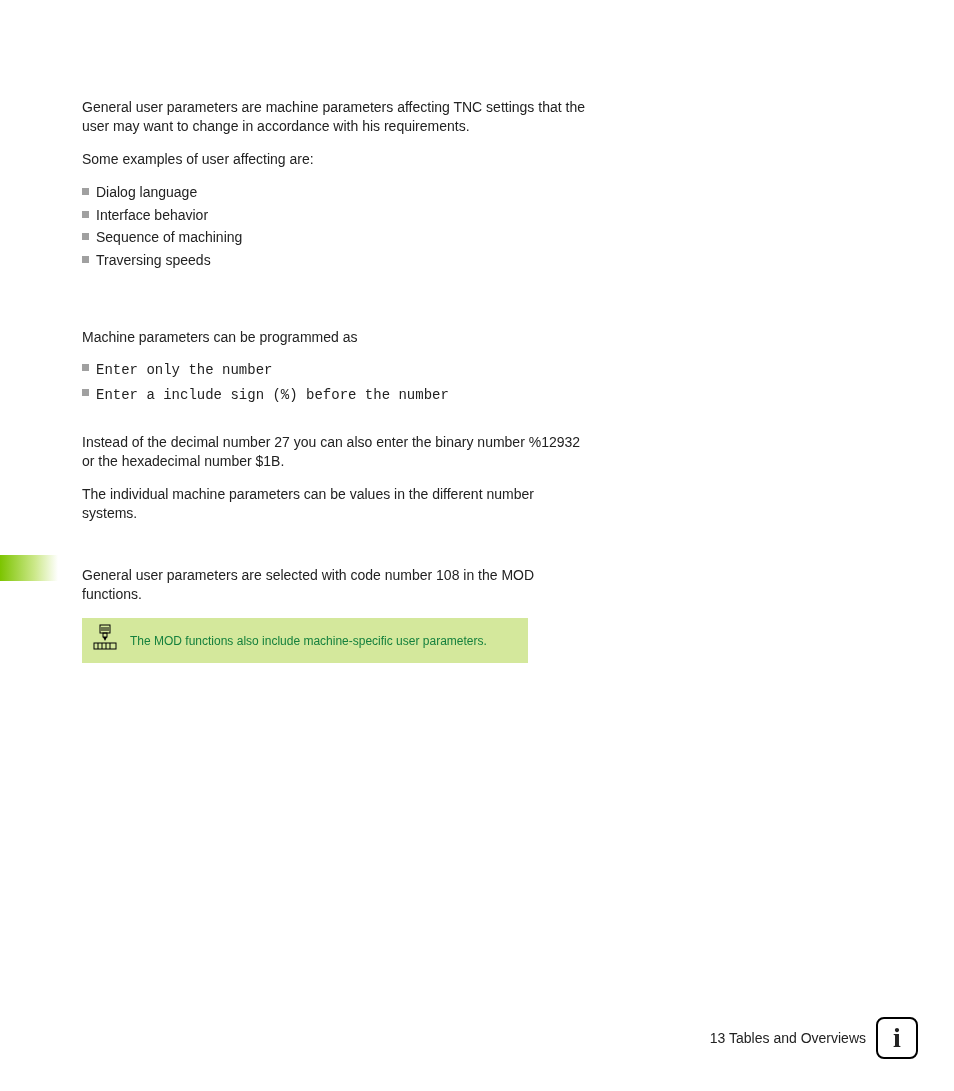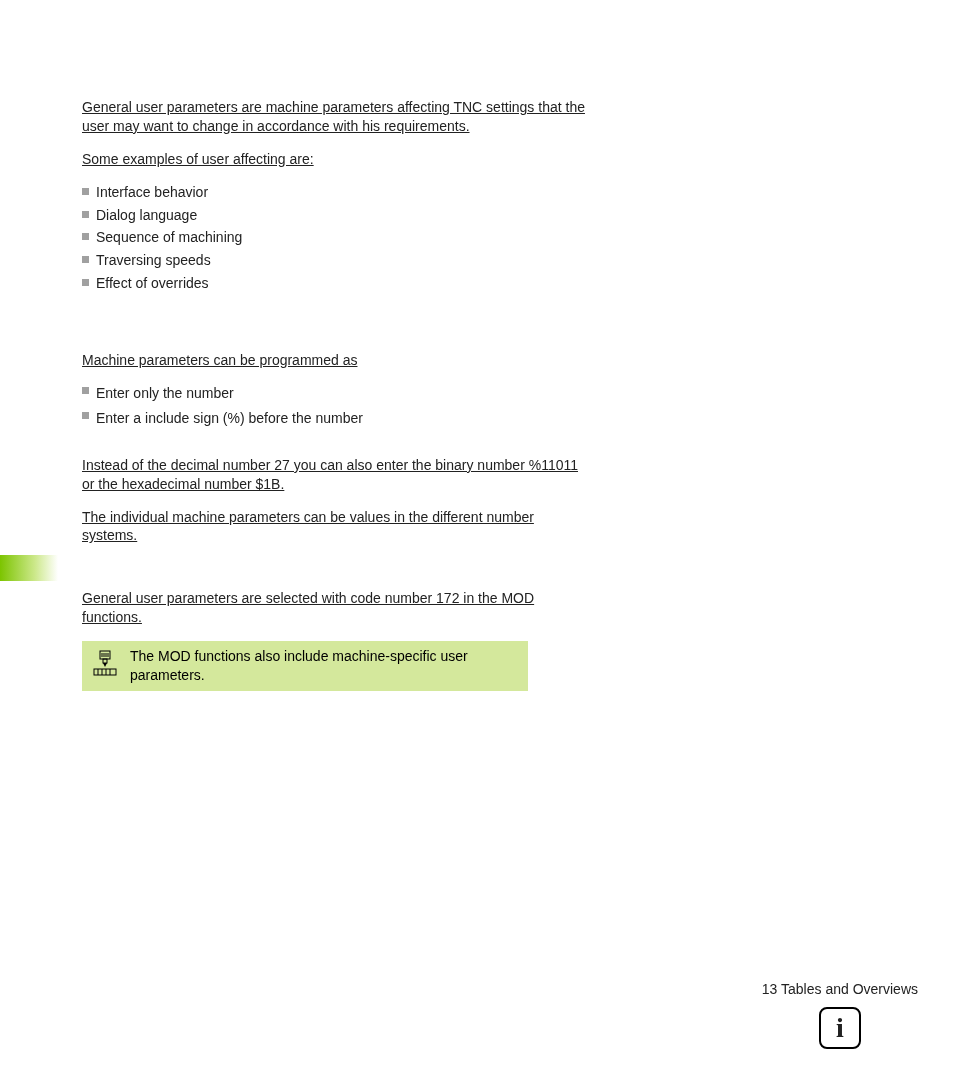--- a/index.html
+++ b/index.html
@@ -21,21 +21,20 @@
   }
   .content {
     position: absolute;
     left: 82px;
     top: 98px;
     width: 510px;
     line-height: 1.35;
   }
   .content p {
     margin: 0 0 14px 0;
-    text-decoration: underline;
   }
   ul.square {
     list-style: none;
     margin: 0 0 28px 0;
     padding: 0;
   }
   ul.square > li {
     position: relative;
     padding-left: 14px;
     margin: 4px 0;
@@ -51,20 +50,21 @@
   }
   ul.numbered {
     list-style: none;
     margin: 0 0 28px 0;
     padding: 0;
   }
   ul.numbered > li {
     position: relative;
     padding-left: 14px;
     margin: 6px 0;
+    font-family: Liberation Mono, monospace;
   }
   ul.numbered > li::before {
     content: '';
     position: absolute;
     left: 0;
     top: 3px;
     width: 7px;
     height: 7px;
     background: #a0a0a0;
   }
@@ -80,41 +80,40 @@
     padding: 6px 10px 6px 6px;
     margin-top: 10px;
     width: 430px;
   }
   .notebox .icon-cell {
     width: 34px;
     text-align: center;
     flex-shrink: 0;
   }
   .notebox .text {
-    font-size: 14px;
+    font-size: 12px;
     line-height: 1.35;
-    color: #000000;
+    color: #15803d;
     padding-left: 8px;
   }
   .green-tab {
     position: absolute;
     left: 0;
     top: 555px;
     width: 58px;
     height: 26px;
     background: linear-gradient(90deg, #7cc400 0%, #cce88a 60%, #ffffff 100%);
   }
   .footer {
     position: absolute;
     right: 36px;
-    bottom: 42px;
+    bottom: 32px;
     display: flex;
     align-items: center;
     gap: 10px;
-    flex-direction: column;
   }
   .footer-text {
     font-size: 14px;
     color: #222;
   }
   .info-badge {
     width: 38px;
     height: 38px;
     border: 2px solid #000;
     border-radius: 8px;
@@ -140,46 +139,45 @@
 
   <div class="green-tab"></div>
 
   <div class="content">
 
     <p>General user parameters are machine parameters affecting TNC settings that the user may want to change in accordance with his requirements.</p>
 
     <p>Some examples of user affecting are:</p>
 
     <ul class="square">
+      <li><span>Dialog language</span></li>
       <li><span>Interface behavior</span></li>
-      <li><span>Dialog language</span></li>
       <li><span>Sequence of machining</span></li>
       <li><span>Traversing speeds</span></li>
-      <li><span>Effect of overrides</span></li>
     </ul>
 
     <div style="height:30px"></div>
 
     <p>Machine parameters can be programmed as</p>
 
     <ul class="numbered">
       <li>
           <span class="sub">Enter only the number</span>
         </li>
       <li>
           <span class="sub">Enter a include sign (%) before the number</span>
         </li>
     </ul>
 
-    <p>Instead of the decimal number 27 you can also enter the binary number %11011 or the hexadecimal number $1B.</p>
+    <p>Instead of the decimal number 27 you can also enter the binary number %12932 or the hexadecimal number $1B.</p>
     <p>The individual machine parameters can be values in the different number systems.</p>
 
     <div style="height:30px"></div>
 
-    <p>General user parameters are selected with code number 172 in the MOD functions.</p>
+    <p>General user parameters are selected with code number 108 in the MOD functions.</p>
 
     <div class="notebox">
       <div class="icon-cell">
         <svg class="machine-icon" width="26" height="28" viewBox="0 0 26 28">
           <rect x="8" y="1" width="10" height="8" fill="none" stroke="#000" stroke-width="1"></rect>
           <line x1="10" y1="3" x2="10" y2="7" stroke="#000" stroke-width="1"></line>
           <line x1="12" y1="3" x2="12" y2="7" stroke="#000" stroke-width="1"></line>
           <line x1="14" y1="3" x2="14" y2="7" stroke="#000" stroke-width="1"></line>
           <line x1="16" y1="3" x2="16" y2="7" stroke="#000" stroke-width="1"></line>
           <rect x="11" y="9" width="4" height="4" fill="none" stroke="#000" stroke-width="1"></rect>

